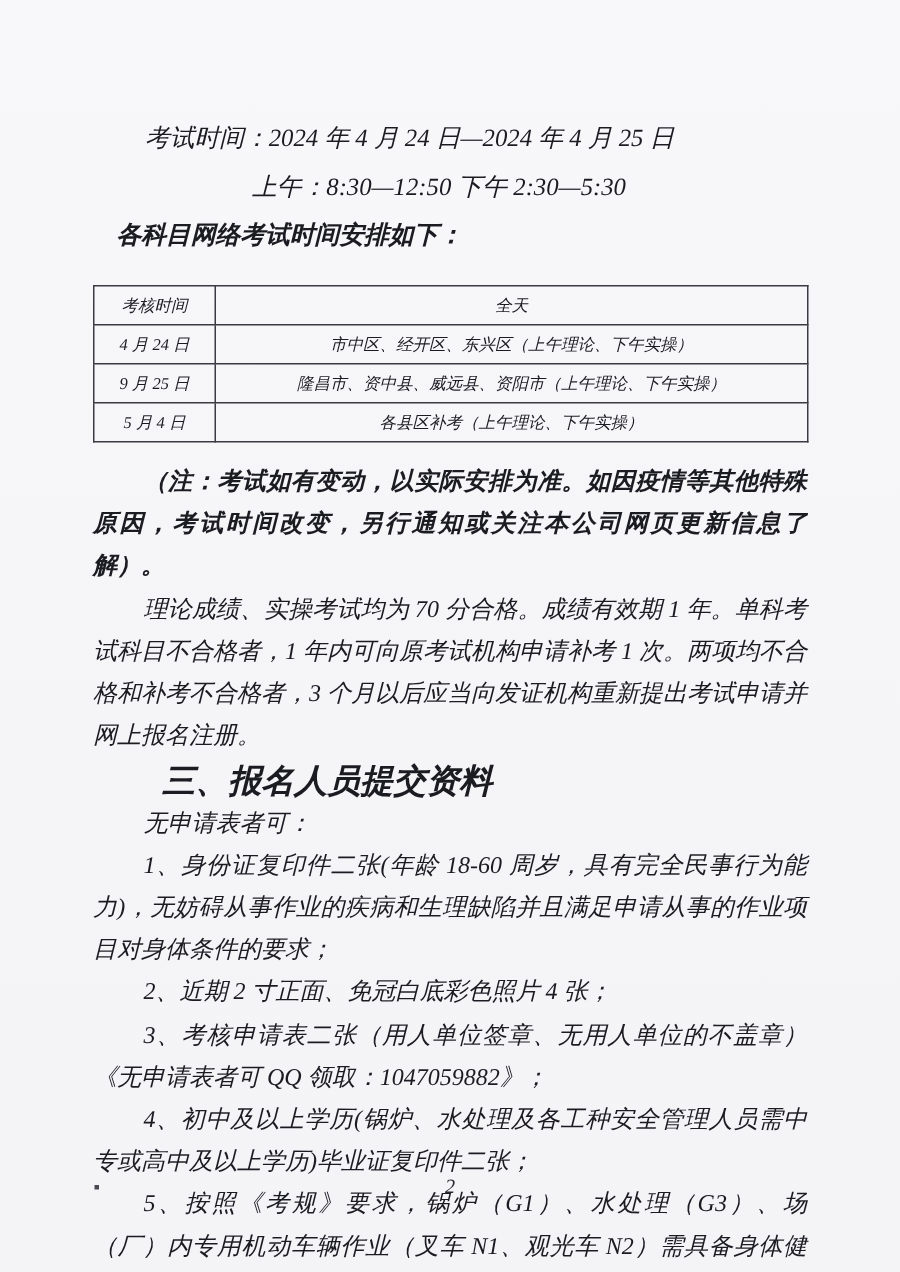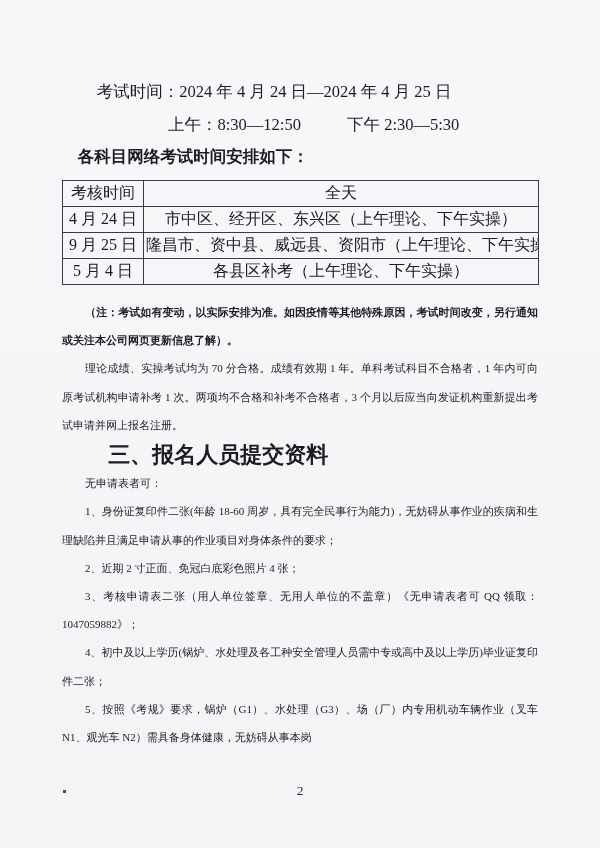--- a/index.html
+++ b/index.html
@@ -8,66 +8,67 @@
     font-family: "Liberation Serif", "DejaVu Serif", serif;
   }
   .page {
     position: relative;
     width: 600px;
     height: 848px;
     background: #f6f6f9;
     background-image: linear-gradient(180deg, #f8f8fb 0%, #f5f5f8 60%, #f4f4f7 100%);
     color: #1b1b22;
     overflow: hidden;
+    font-style: italic;
   }
   .content {
     position: absolute;
     top: 78px;
     left: 62px;
     width: 476px;
   }
   .line {
     font-size: 16.5px;
     line-height: 28px;
     white-space: nowrap;
   }
   .exam-time {
     text-indent: 2.1em;
     margin-bottom: 5px;
   }
   .sessions {
     padding-left: 106px;
     margin-bottom: 4px;
   }
-  .sessions .afternoon { margin-left: 42px; }
+  .sessions .afternoon { }
   .schedule-intro {
     font-weight: bold;
     text-indent: 0.95em;
-    margin-bottom: 9px;
+    margin-bottom: 19px;
   }
   table.schedule {
     width: 477px;
     border-collapse: collapse;
     table-layout: fixed;
     margin-bottom: 13px;
   }
   table.schedule th, table.schedule td {
     border: 1.4px solid #3a3a42;
-    font-size: 16px;
+    font-size: 11px;
     font-weight: normal;
     text-align: center;
     vertical-align: middle;
     height: 26px;
     padding: 0 2px;
     white-space: nowrap;
     overflow: hidden;
   }
   table.schedule .col-date { width: 81px; }
   p.para {
-    font-size: 11px;
+    font-size: 16px;
     line-height: 28.2px;
     text-align: justify;
     text-indent: 2.1em;
     text-justify: inter-ideograph;
   }
   p.bold { font-weight: bold; }
   p.heading {
     font-weight: bold;
     text-indent: 2.1em;
     font-size: 22px;

